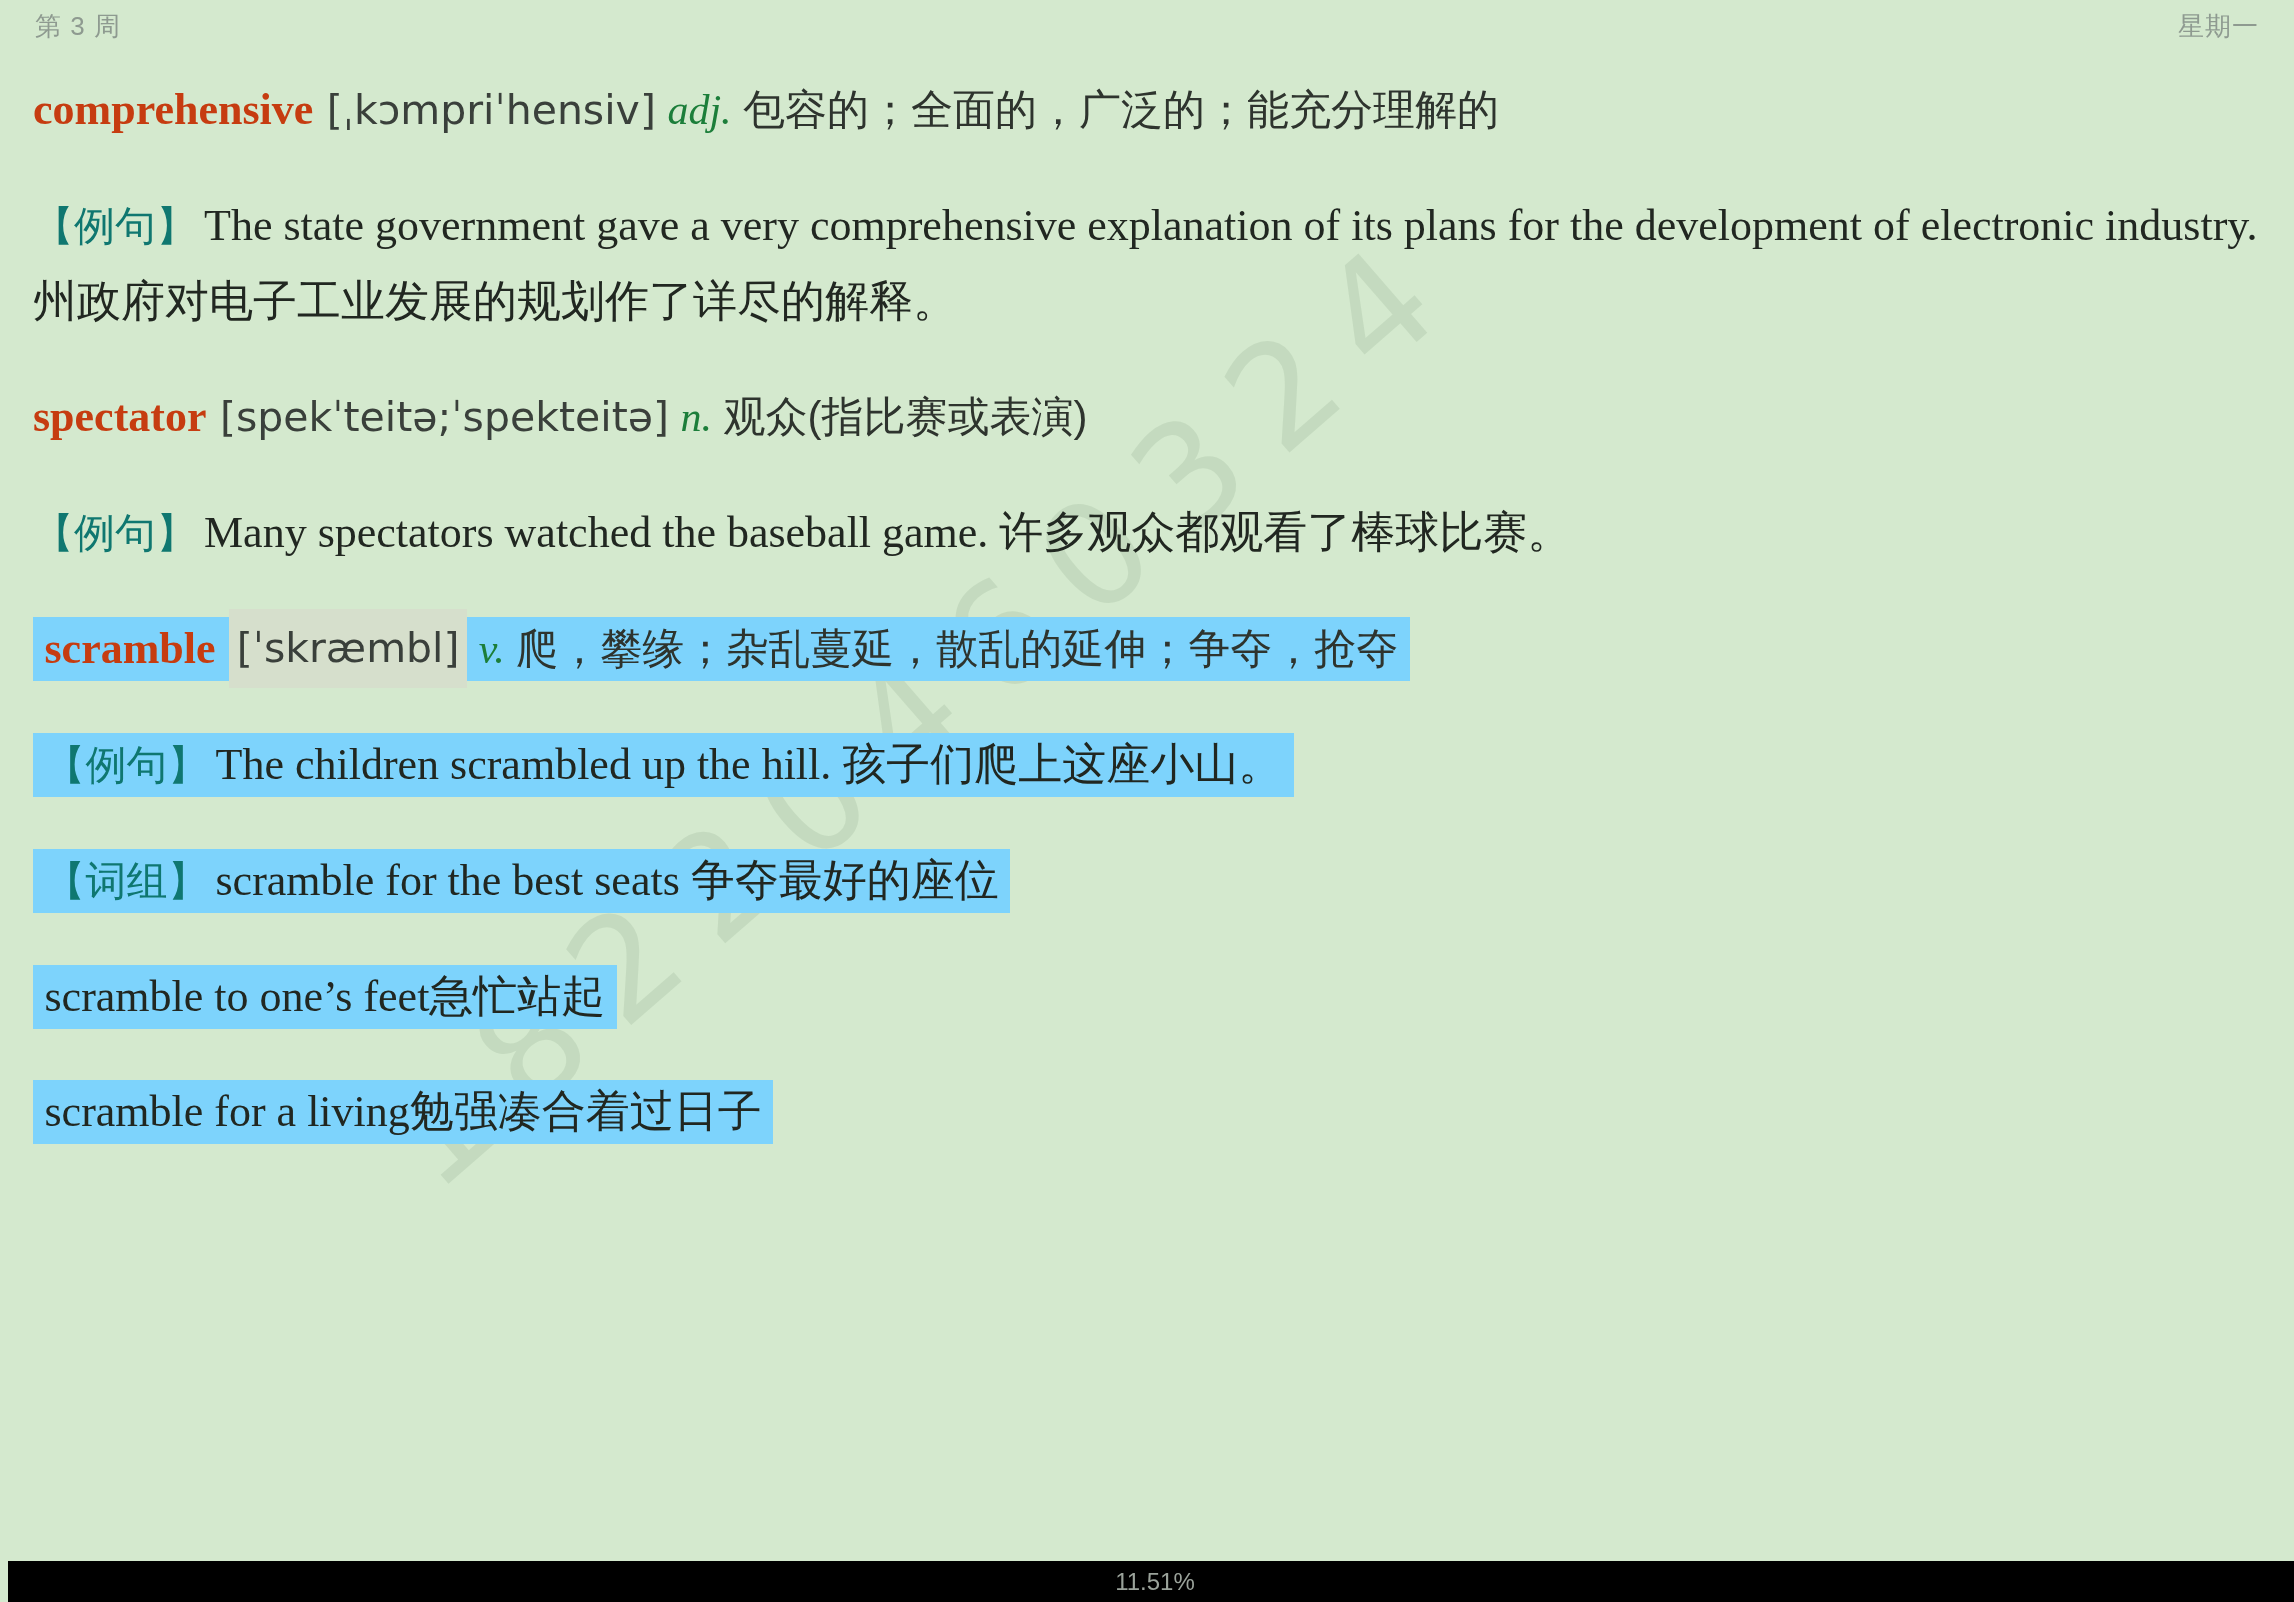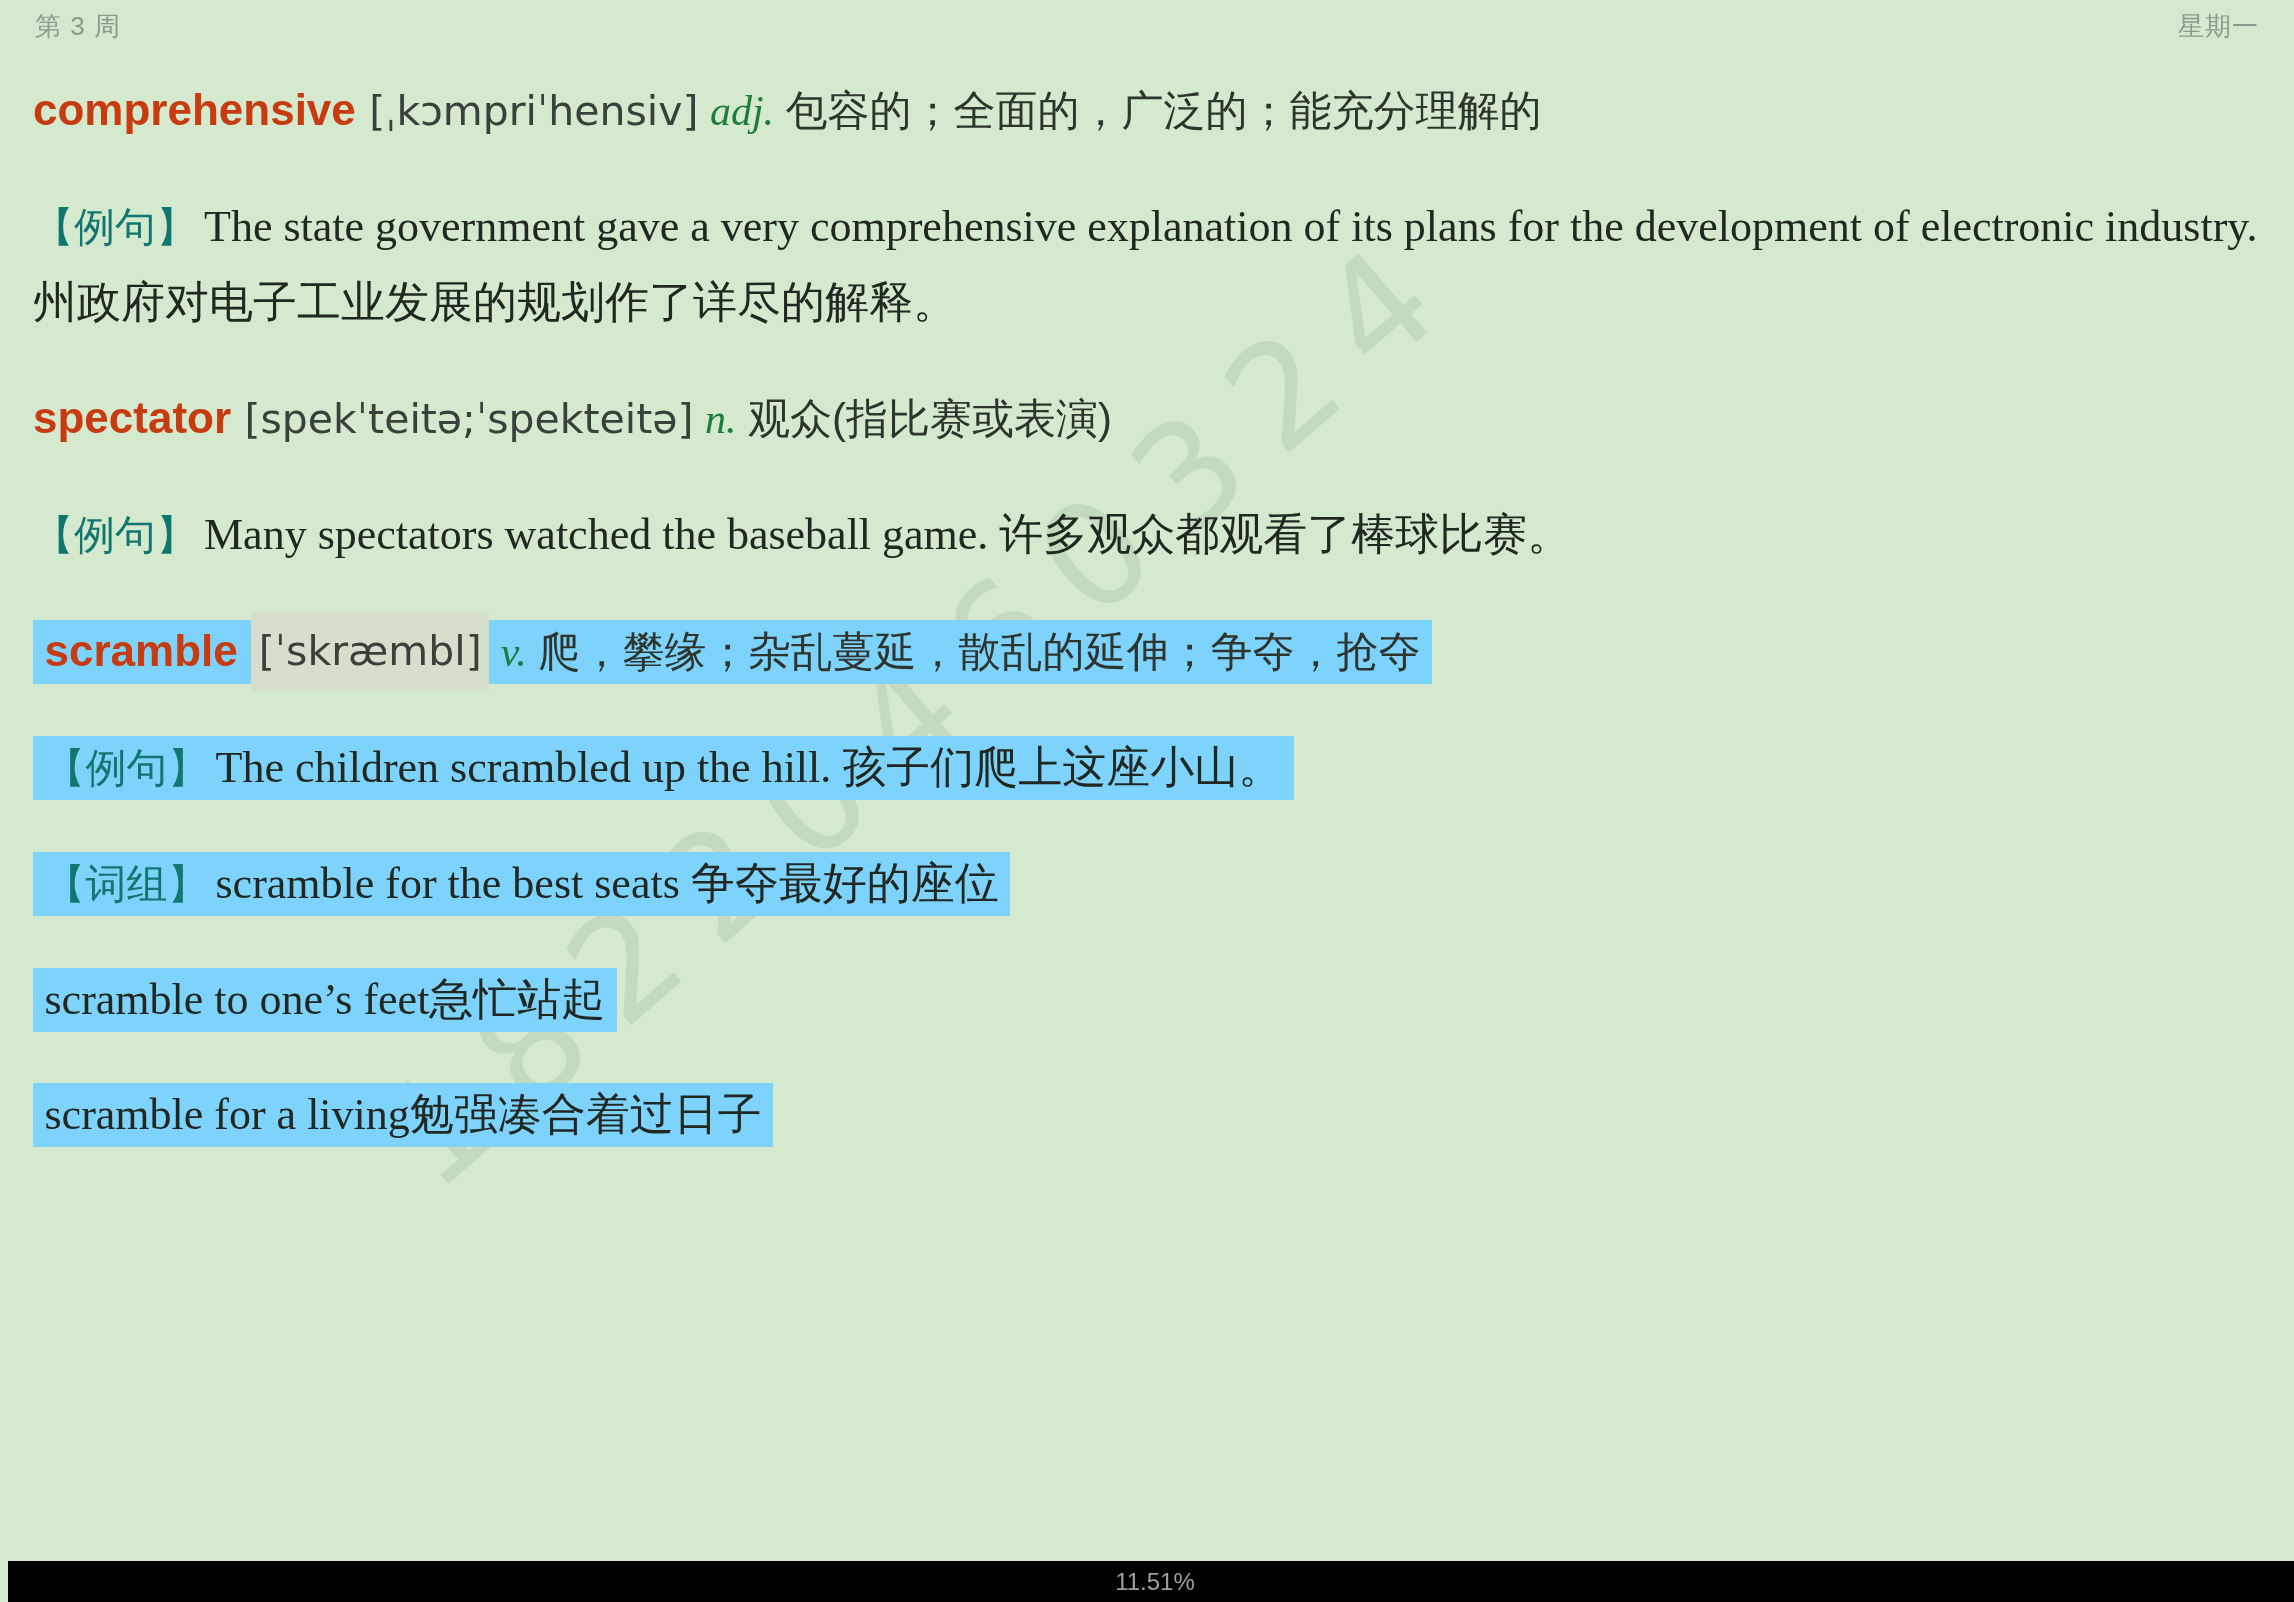--- a/index.html
+++ b/index.html
@@ -43,21 +43,21 @@
     z-index: 2;
   }
   .entry { margin-top: 31px; }
   .head-line, .block {
     line-height: 75px;
     margin-bottom: 40px;
     font-size: 42px;
     color: #2e342e;
   }
   .word {
-    font-family: Liberation Sans, sans-serif;
+    font-family: Liberation Serif, serif;
     font-weight: bold;
     font-size: 44px;
     color: #c63c10;
     margin-top: 30px;
   }
   .phonetic {
     font-family: "DejaVu Sans", sans-serif;
     font-size: 41px;
     color: #3a403b;
     margin-left: 13.4px;

